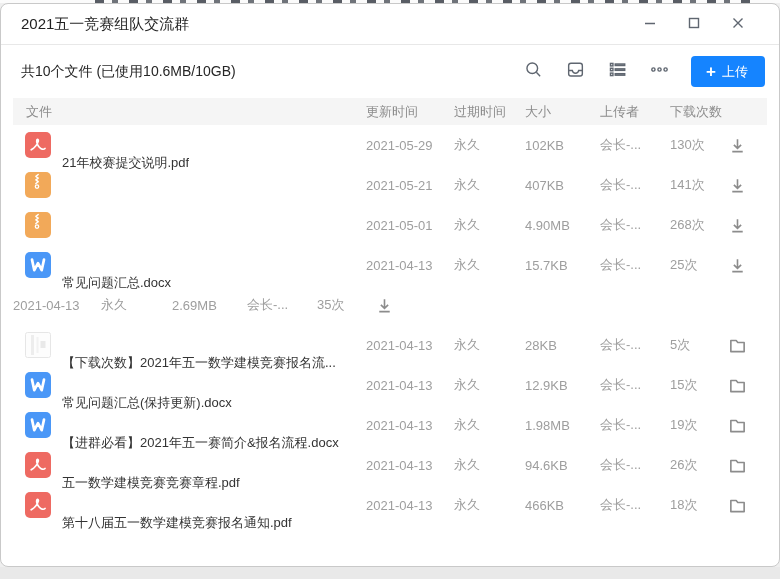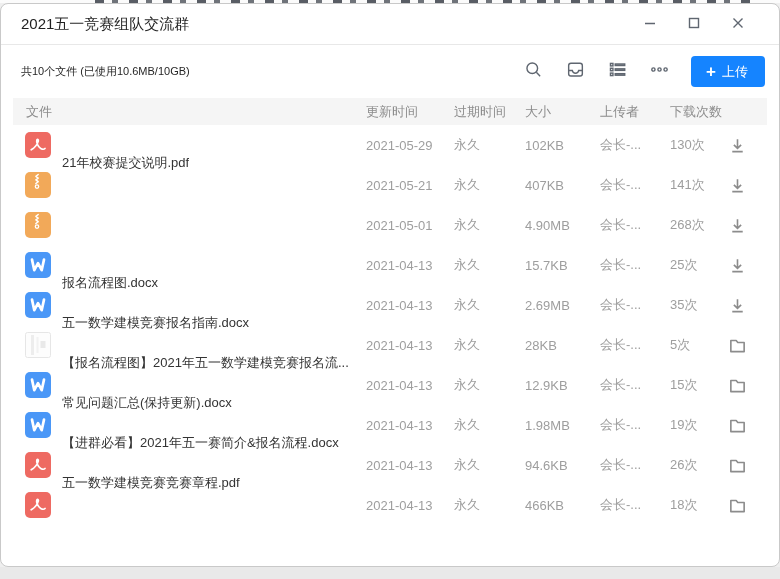--- a/index.html
+++ b/index.html
@@ -19,21 +19,21 @@
   
   .titlebar { height:41px; display:flex; align-items:center; justify-content:space-between;
     padding:0 26px 0 20px; border-bottom:1px solid #e8e8e8; }
   .title { font-size:15px; color:#1f1f1f; }
   .win-controls { display:flex; align-items:center; gap:14px; }
   .win-btn { width:30px; height:26px; display:flex; align-items:center; justify-content:center; color:#5f6670; }
   .win-btn svg { width:12px; height:12px; stroke:#5f6670; stroke-width:1.4; fill:none; }
 
   
   .toolbar { height:53px; display:flex; align-items:center; justify-content:space-between; padding:0 14px 0 20px; }
-  .summary { font-size:11px; color:#262626; }
+  .summary { font-size:14px; color:#262626; }
   .tools { display:flex; align-items:center; gap:10px; }
   .tool-btn { width:32px; height:30px; display:flex; align-items:center; justify-content:center; }
   .tool-btn svg { width:19px; height:19px; stroke:#5f6670; stroke-width:1.5; fill:none; }
   .upload-btn { margin-left:6px; height:31px; min-width:74px; padding:0 15px; border:none; border-radius:4px;
     background:var(--accent,#1584ff); color:#fff; font-size:13px; display:flex; align-items:center; gap:6px; cursor:pointer;
     font-family:inherit; }
   .upload-plus { font-size:17px; font-weight:bold; line-height:1; margin-top:-1px; }
 
   
   .thead { margin:0 12px; height:27px; background:#f5f5f5; display:flex; align-items:center;
@@ -257,158 +257,151 @@
     </div>
   </div>
 
   <div class="row">
     <div class="c-name">
       <span class="ficon">
             <svg xmlns="http://www.w3.org/2000/svg">
               <use href="#i-docx"></use>
             </svg>
           </span>
-      <span class="fname">报名流程图.docx</span>
+      <span class="fname">常见问题汇总.docx</span>
     </div>
     <div class="c-upd meta">2021-04-13</div>
     <div class="c-exp meta">永久</div>
     <div class="c-size meta">15.7KB</div>
     <div class="c-uplr meta">会长-...</div>
     <div class="c-dl meta">25次</div>
     <div class="c-act">
       <span class="act-btn">
             <svg xmlns="http://www.w3.org/2000/svg">
               <use href="#i-download"></use>
             </svg>
           </span>
     </div>
   </div>
 
   <div class="row">
+    <div class="c-upd meta">2021-04-13</div>
+    <div class="c-exp meta">永久</div>
+    <div class="c-size meta">2.69MB</div>
+    <div class="c-uplr meta">会长-...</div>
+    <div class="c-dl meta">35次</div>
+    <div class="c-act">
+      <span class="act-btn">
+            <svg xmlns="http://www.w3.org/2000/svg">
+              <use href="#i-download"></use>
+            </svg>
+          </span>
+    </div>
+  </div>
+
+  <div class="row">
+    <div class="c-name">
+      <span class="ficon">
+            <svg xmlns="http://www.w3.org/2000/svg">
+              <use href="#i-image"></use>
+            </svg>
+          </span>
+      <span class="fname">【下载次数】2021年五一数学建模竞赛报名流...</span>
+    </div>
+    <div class="c-upd meta">2021-04-13</div>
+    <div class="c-exp meta">永久</div>
+    <div class="c-size meta">28KB</div>
+    <div class="c-uplr meta">会长-...</div>
+    <div class="c-dl meta">5次</div>
+    <div class="c-act">
+      <span class="act-btn">
+            <svg xmlns="http://www.w3.org/2000/svg">
+              <use href="#i-folder"></use>
+            </svg>
+          </span>
+    </div>
+  </div>
+
+  <div class="row">
     <div class="c-name">
       <span class="ficon">
             <svg xmlns="http://www.w3.org/2000/svg">
               <use href="#i-docx"></use>
             </svg>
           </span>
-      <span class="fname">五一数学建模竞赛报名指南.docx</span>
-    </div>
-    <div class="c-upd meta">2021-04-13</div>
-    <div class="c-exp meta">永久</div>
-    <div class="c-size meta">2.69MB</div>
-    <div class="c-uplr meta">会长-...</div>
-    <div class="c-dl meta">35次</div>
-    <div class="c-act">
-      <span class="act-btn">
-            <svg xmlns="http://www.w3.org/2000/svg">
-              <use href="#i-download"></use>
-            </svg>
-          </span>
-    </div>
-  </div>
-
-  <div class="row">
-    <div class="c-name">
-      <span class="ficon">
-            <svg xmlns="http://www.w3.org/2000/svg">
-              <use href="#i-image"></use>
-            </svg>
-          </span>
-      <span class="fname">【报名流程图】2021年五一数学建模竞赛报名流...</span>
-    </div>
-    <div class="c-upd meta">2021-04-13</div>
-    <div class="c-exp meta">永久</div>
-    <div class="c-size meta">28KB</div>
-    <div class="c-uplr meta">会长-...</div>
-    <div class="c-dl meta">5次</div>
+      <span class="fname">常见问题汇总(保持更新).docx</span>
+    </div>
+    <div class="c-upd meta">2021-04-13</div>
+    <div class="c-exp meta">永久</div>
+    <div class="c-size meta">12.9KB</div>
+    <div class="c-uplr meta">会长-...</div>
+    <div class="c-dl meta">15次</div>
     <div class="c-act">
       <span class="act-btn">
             <svg xmlns="http://www.w3.org/2000/svg">
               <use href="#i-folder"></use>
             </svg>
           </span>
     </div>
   </div>
 
   <div class="row">
     <div class="c-name">
       <span class="ficon">
             <svg xmlns="http://www.w3.org/2000/svg">
               <use href="#i-docx"></use>
             </svg>
           </span>
-      <span class="fname">常见问题汇总(保持更新).docx</span>
-    </div>
-    <div class="c-upd meta">2021-04-13</div>
-    <div class="c-exp meta">永久</div>
-    <div class="c-size meta">12.9KB</div>
-    <div class="c-uplr meta">会长-...</div>
-    <div class="c-dl meta">15次</div>
+      <span class="fname">【进群必看】2021年五一赛简介&amp;报名流程.docx</span>
+    </div>
+    <div class="c-upd meta">2021-04-13</div>
+    <div class="c-exp meta">永久</div>
+    <div class="c-size meta">1.98MB</div>
+    <div class="c-uplr meta">会长-...</div>
+    <div class="c-dl meta">19次</div>
     <div class="c-act">
       <span class="act-btn">
             <svg xmlns="http://www.w3.org/2000/svg">
               <use href="#i-folder"></use>
             </svg>
           </span>
     </div>
   </div>
 
   <div class="row">
     <div class="c-name">
       <span class="ficon">
             <svg xmlns="http://www.w3.org/2000/svg">
-              <use href="#i-docx"></use>
-            </svg>
-          </span>
-      <span class="fname">【进群必看】2021年五一赛简介&amp;报名流程.docx</span>
-    </div>
-    <div class="c-upd meta">2021-04-13</div>
-    <div class="c-exp meta">永久</div>
-    <div class="c-size meta">1.98MB</div>
-    <div class="c-uplr meta">会长-...</div>
-    <div class="c-dl meta">19次</div>
+              <use href="#i-pdf"></use>
+            </svg>
+          </span>
+      <span class="fname">五一数学建模竞赛竞赛章程.pdf</span>
+    </div>
+    <div class="c-upd meta">2021-04-13</div>
+    <div class="c-exp meta">永久</div>
+    <div class="c-size meta">94.6KB</div>
+    <div class="c-uplr meta">会长-...</div>
+    <div class="c-dl meta">26次</div>
     <div class="c-act">
       <span class="act-btn">
             <svg xmlns="http://www.w3.org/2000/svg">
               <use href="#i-folder"></use>
             </svg>
           </span>
     </div>
   </div>
 
   <div class="row">
     <div class="c-name">
       <span class="ficon">
             <svg xmlns="http://www.w3.org/2000/svg">
               <use href="#i-pdf"></use>
             </svg>
           </span>
-      <span class="fname">五一数学建模竞赛竞赛章程.pdf</span>
-    </div>
-    <div class="c-upd meta">2021-04-13</div>
-    <div class="c-exp meta">永久</div>
-    <div class="c-size meta">94.6KB</div>
-    <div class="c-uplr meta">会长-...</div>
-    <div class="c-dl meta">26次</div>
-    <div class="c-act">
-      <span class="act-btn">
-            <svg xmlns="http://www.w3.org/2000/svg">
-              <use href="#i-folder"></use>
-            </svg>
-          </span>
-    </div>
-  </div>
-
-  <div class="row">
-    <div class="c-name">
-      <span class="ficon">
-            <svg xmlns="http://www.w3.org/2000/svg">
-              <use href="#i-pdf"></use>
-            </svg>
-          </span>
+      <span class="fname">第十八届五一数学建模竞赛报名通知.pdf</span>
     </div>
     <div class="c-upd meta">2021-04-13</div>
     <div class="c-exp meta">永久</div>
     <div class="c-size meta">466KB</div>
     <div class="c-uplr meta">会长-...</div>
     <div class="c-dl meta">18次</div>
     <div class="c-act">
       <span class="act-btn">
             <svg xmlns="http://www.w3.org/2000/svg">
               <use href="#i-folder"></use>

